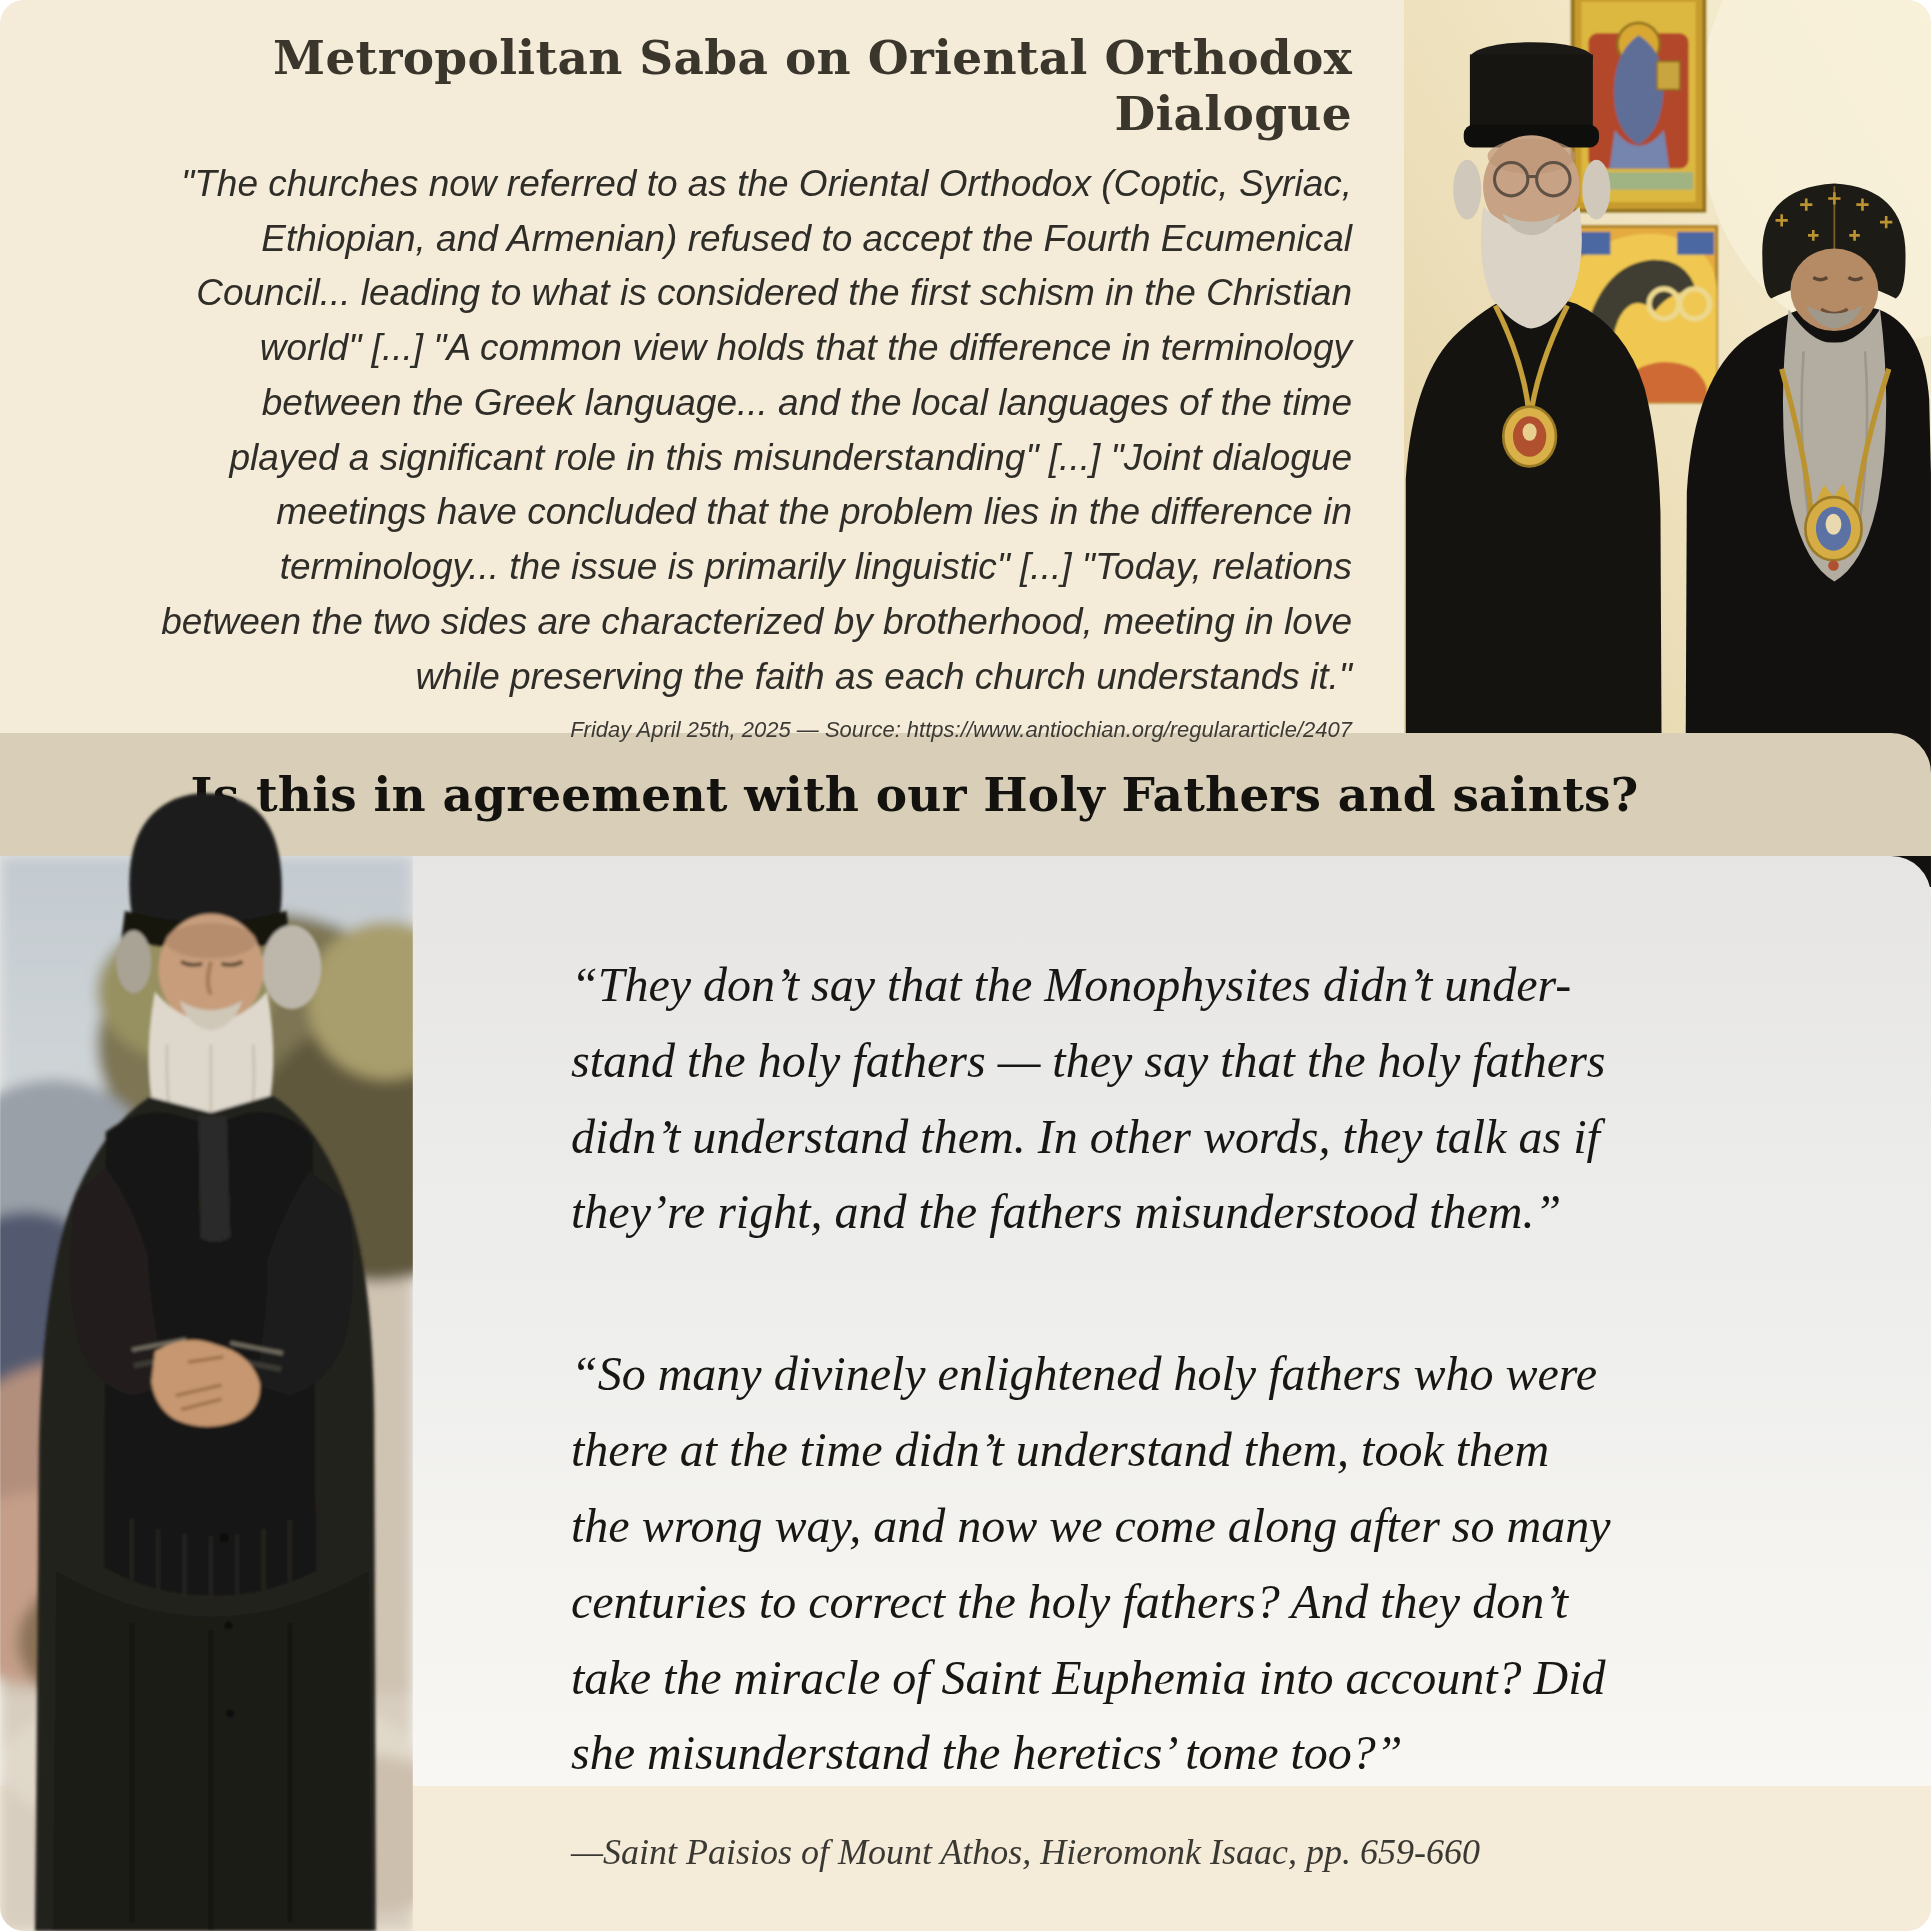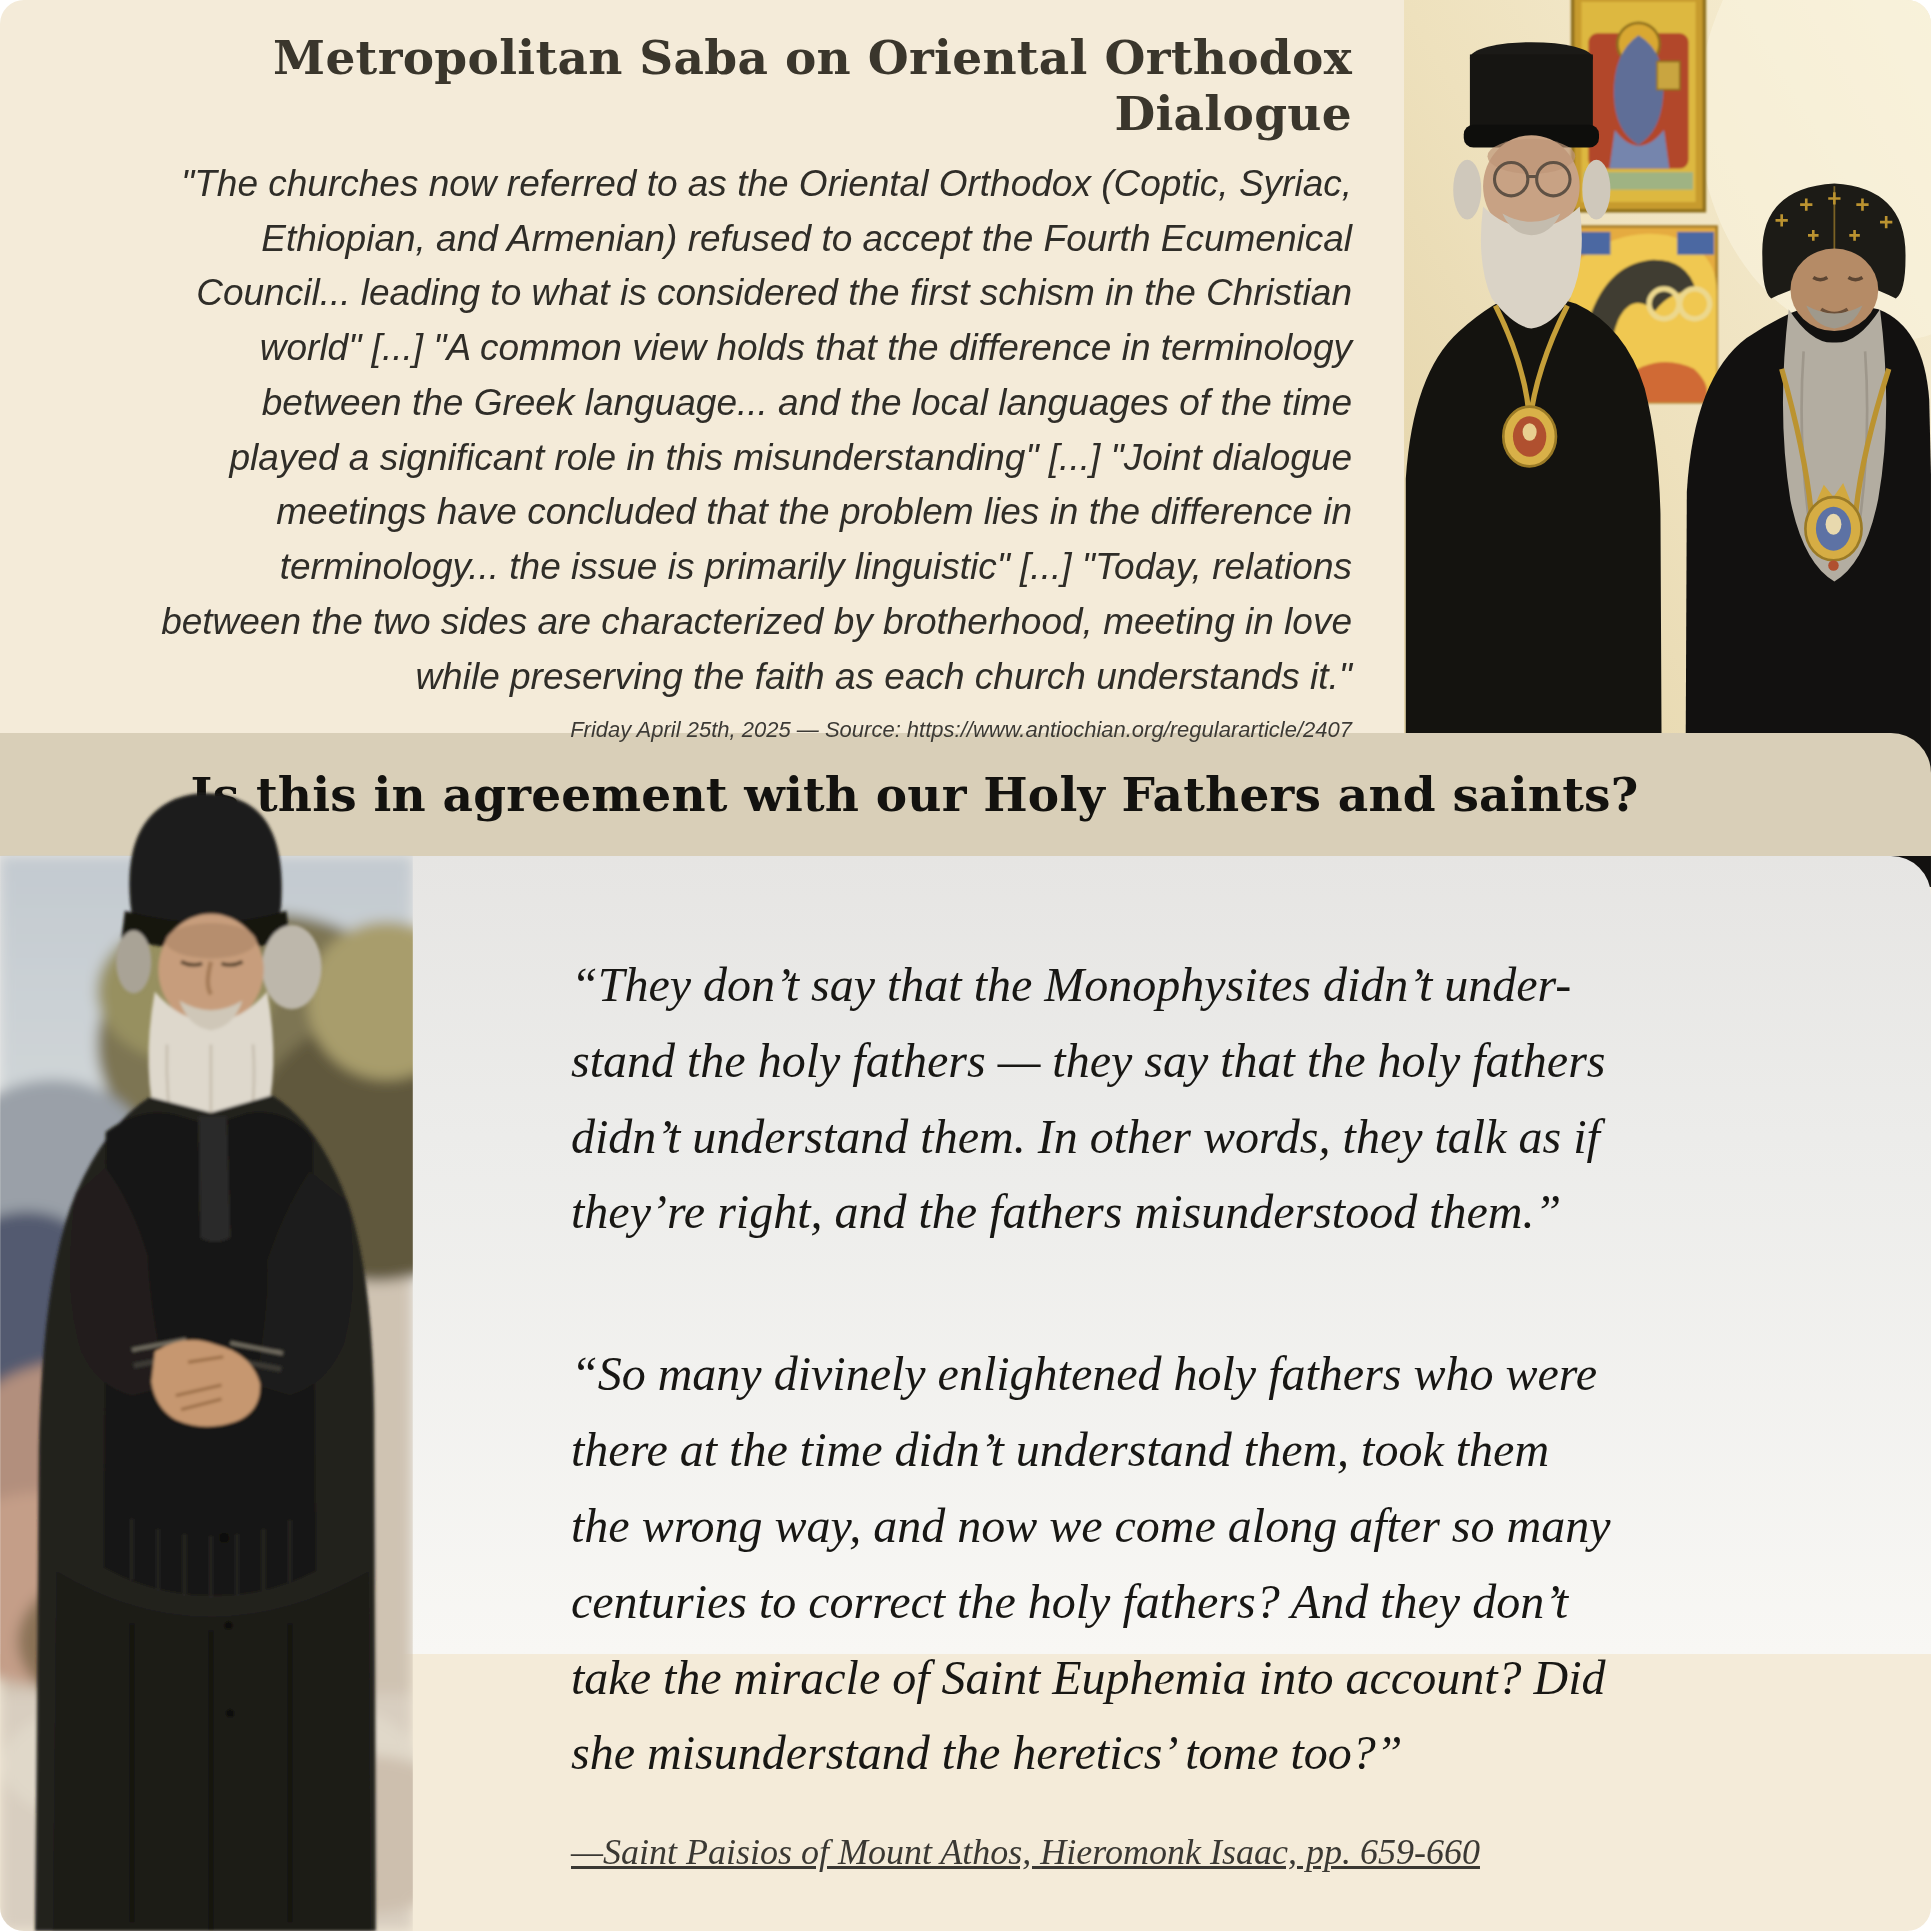--- a/index.html
+++ b/index.html
@@ -55,21 +55,21 @@
     transform:translateX(-51px);
     font-family:"DejaVu Serif","Liberation Serif",serif;
     font-weight:700;
     font-size:47px;
     color:#13120f;
     letter-spacing:0.2px;
   }
 
   
   .bottom-section{
-    position:absolute;left:0;top:856px;width:1931px;height:798px;
+    position:absolute;left:0;top:856px;width:1931px;height:930px;
     background:linear-gradient(180deg,#e6e5e3 0%,#ececea 35%,#f8f7f4 100%);
     border-top-right-radius:40px;
     z-index:2;
   }
   .quotes{
     position:absolute;left:571px;top:91px;width:1317px;
   }
   .saint-quote{
     margin:0;
     font-family:"Liberation Serif","DejaVu Serif",serif;
@@ -79,21 +79,20 @@
     color:#181714;
     white-space:pre-line;
   }
   .saint-quote.second{margin-top:86px;}
   .attribution{
     margin:40px 0 0 0;
     font-family:"Liberation Serif","DejaVu Serif",serif;
     font-style:italic;
     font-size:36px;
     color:#3a3833;
-    text-decoration:underline;
   }
 
   
   .photo-paisios{
     position:absolute;left:0;top:781px;width:413px;height:1150px;
     z-index:3;
   }
   .photo-paisios svg{display:block;width:100%;height:100%;}
 </style>
 </head>

